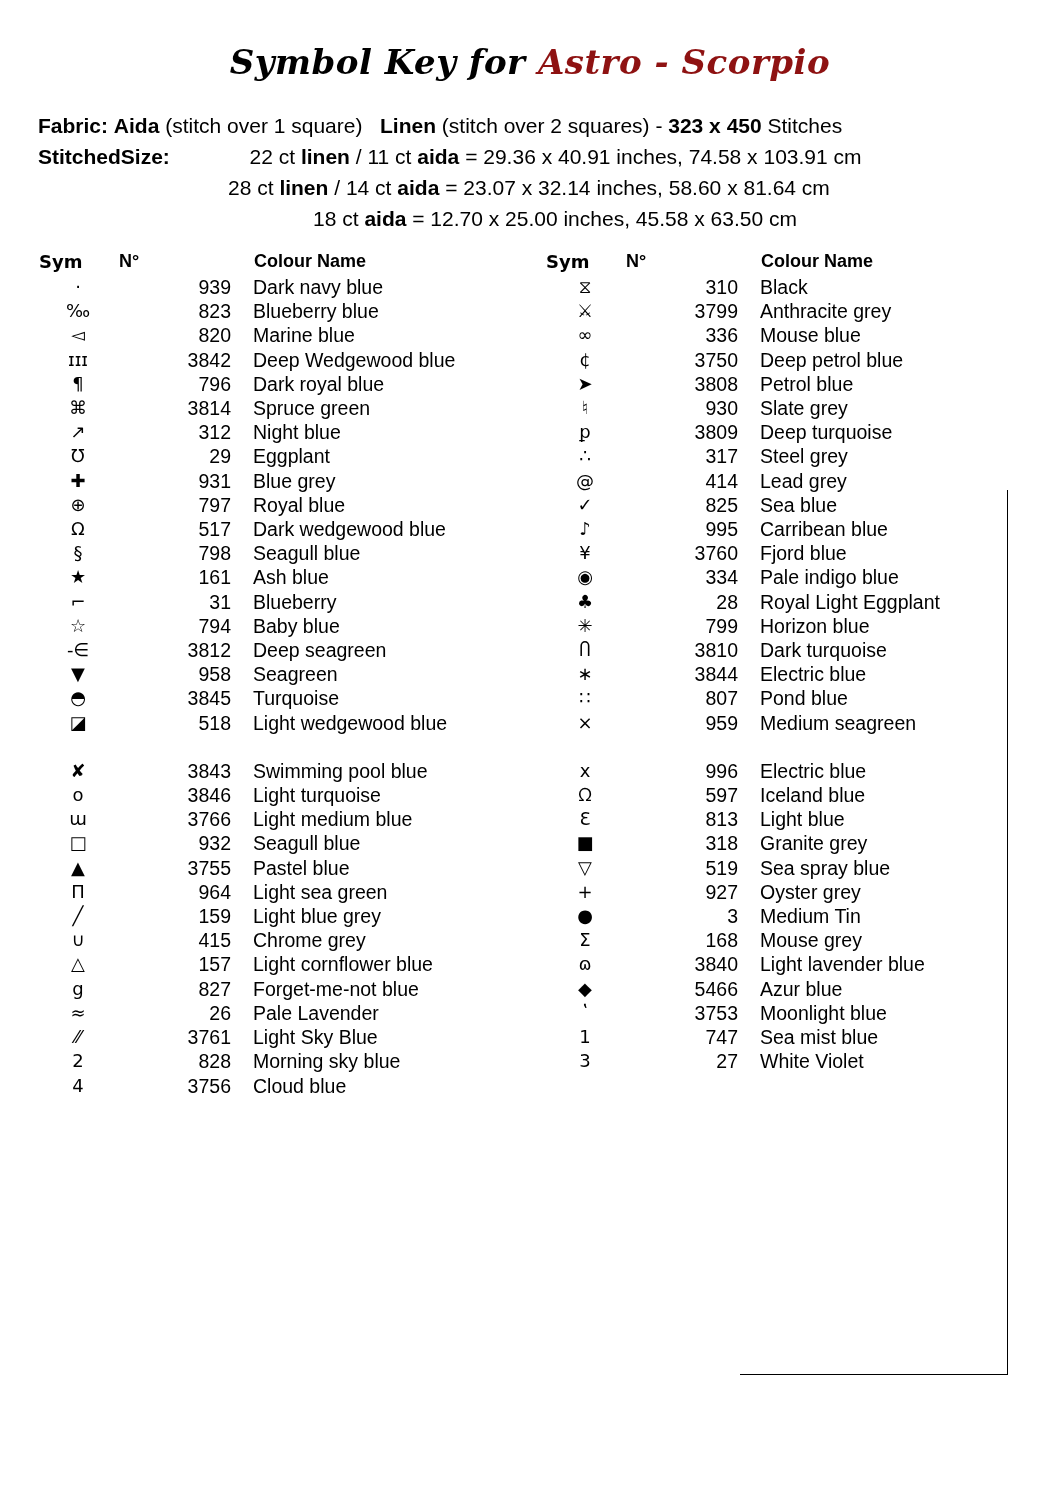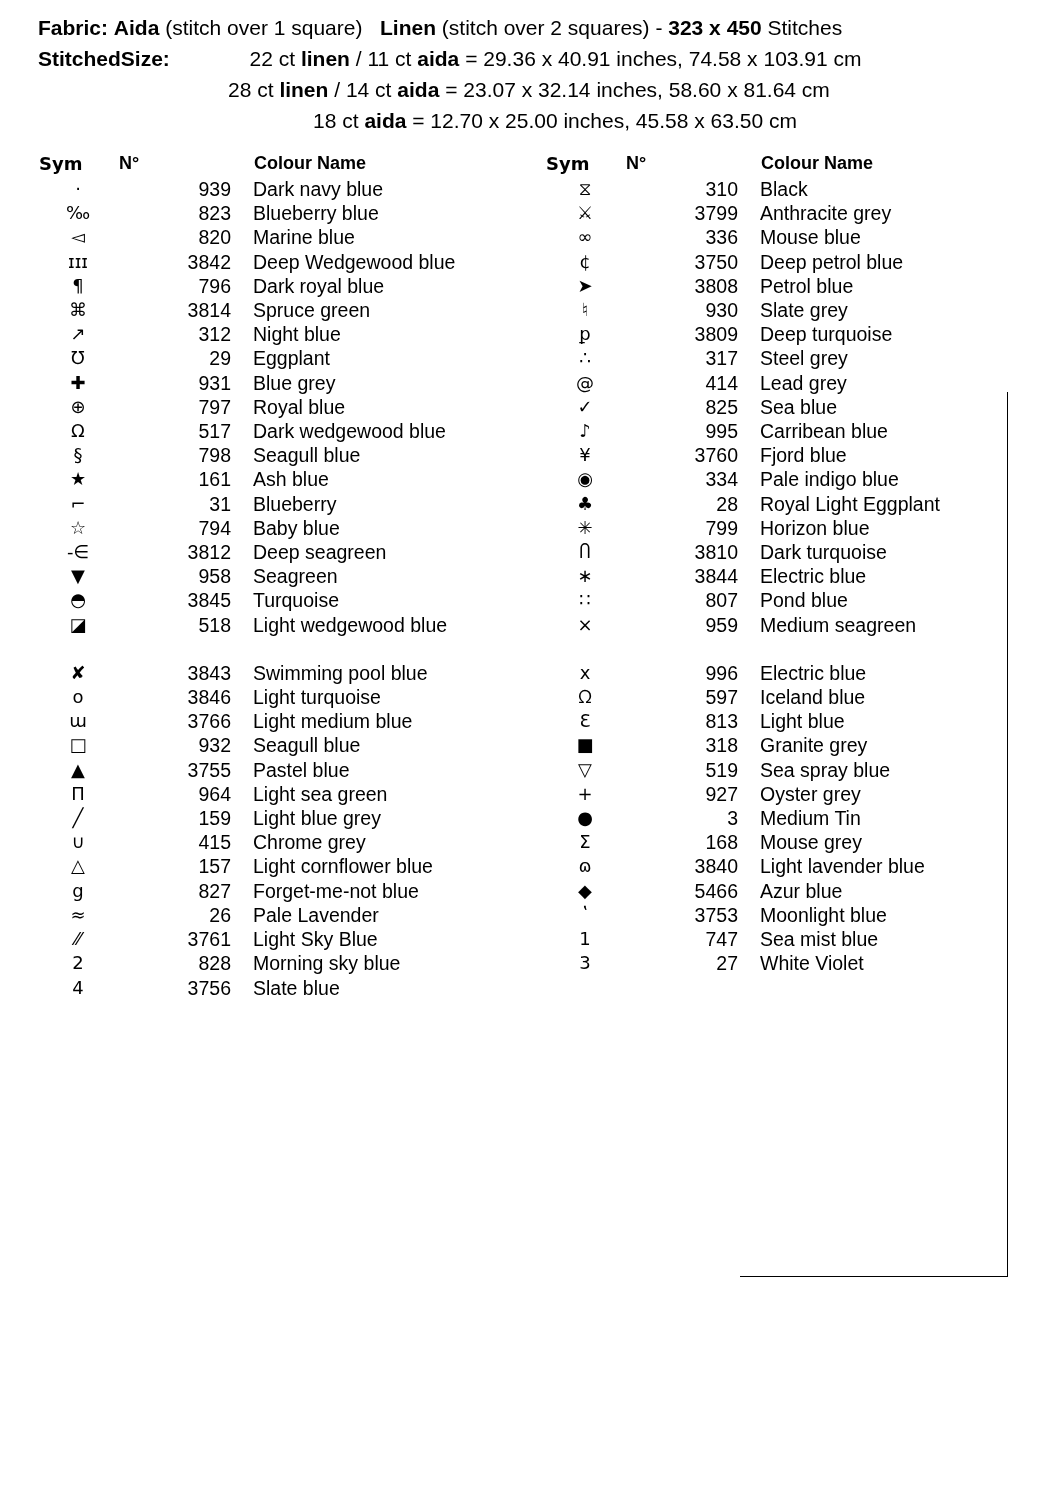--- a/index.html
+++ b/index.html
@@ -31,21 +31,21 @@
     font-size: 34px;
     font-weight: bold;
     font-style: italic;
     letter-spacing: 0.5px;
   }
   .title .part1 { color: #000000; }
   .title .part2 { color: #8e1212; }
 
   
   .info {
-    margin-top: 12px;
+    margin-top: 28px;
     padding-left: 38px;
     padding-right: 20px;
     font-size: 21px;
     line-height: 31px;
   }
   .info .line {
     white-space: nowrap;
   }
   .info b { font-weight: bold; }
   .info .lbl { font-weight: bold; }
@@ -113,20 +113,23 @@
     width: 268px;
     height: 1px;
     background: #000000;
   }
 </style>
 </head>
 <body>
 
 <div class="page">
 
+  <div class="title">
+    <span class="part1">Symbol Key for </span><span class="part2">Astro - Scorpio</span>
+  </div>
 
   <div class="info">
     <div class="line">
       <span class="lbl">Fabric:</span>
       <b>Aida</b>
       <span>(stitch over 1 square)</span>
       &nbsp;
       <b>Linen</b>
       <span>(stitch over 2 squares) -</span>
       <b>323 x 450</b>
@@ -468,21 +471,21 @@
             <td class="c-num">828</td>
             <td class="c-name">Morning sky blue</td>
             <td class="gap-col"></td>
             <td class="c-sym">3</td>
             <td class="c-num">27</td>
             <td class="c-name">White Violet</td>
           </tr>
           <tr>
             <td class="c-sym">4</td>
             <td class="c-num">3756</td>
-            <td class="c-name">Slate blue</td>
+            <td class="c-name">Cloud blue</td>
             <td class="gap-col"></td>
             <td class="c-sym"></td>
             <td class="c-num"></td>
             <td class="c-name"></td>
           </tr>
         </tbody>
     </table>
     <div class="rule-right"></div>
     <div class="rule-bottom"></div>
   </div>

